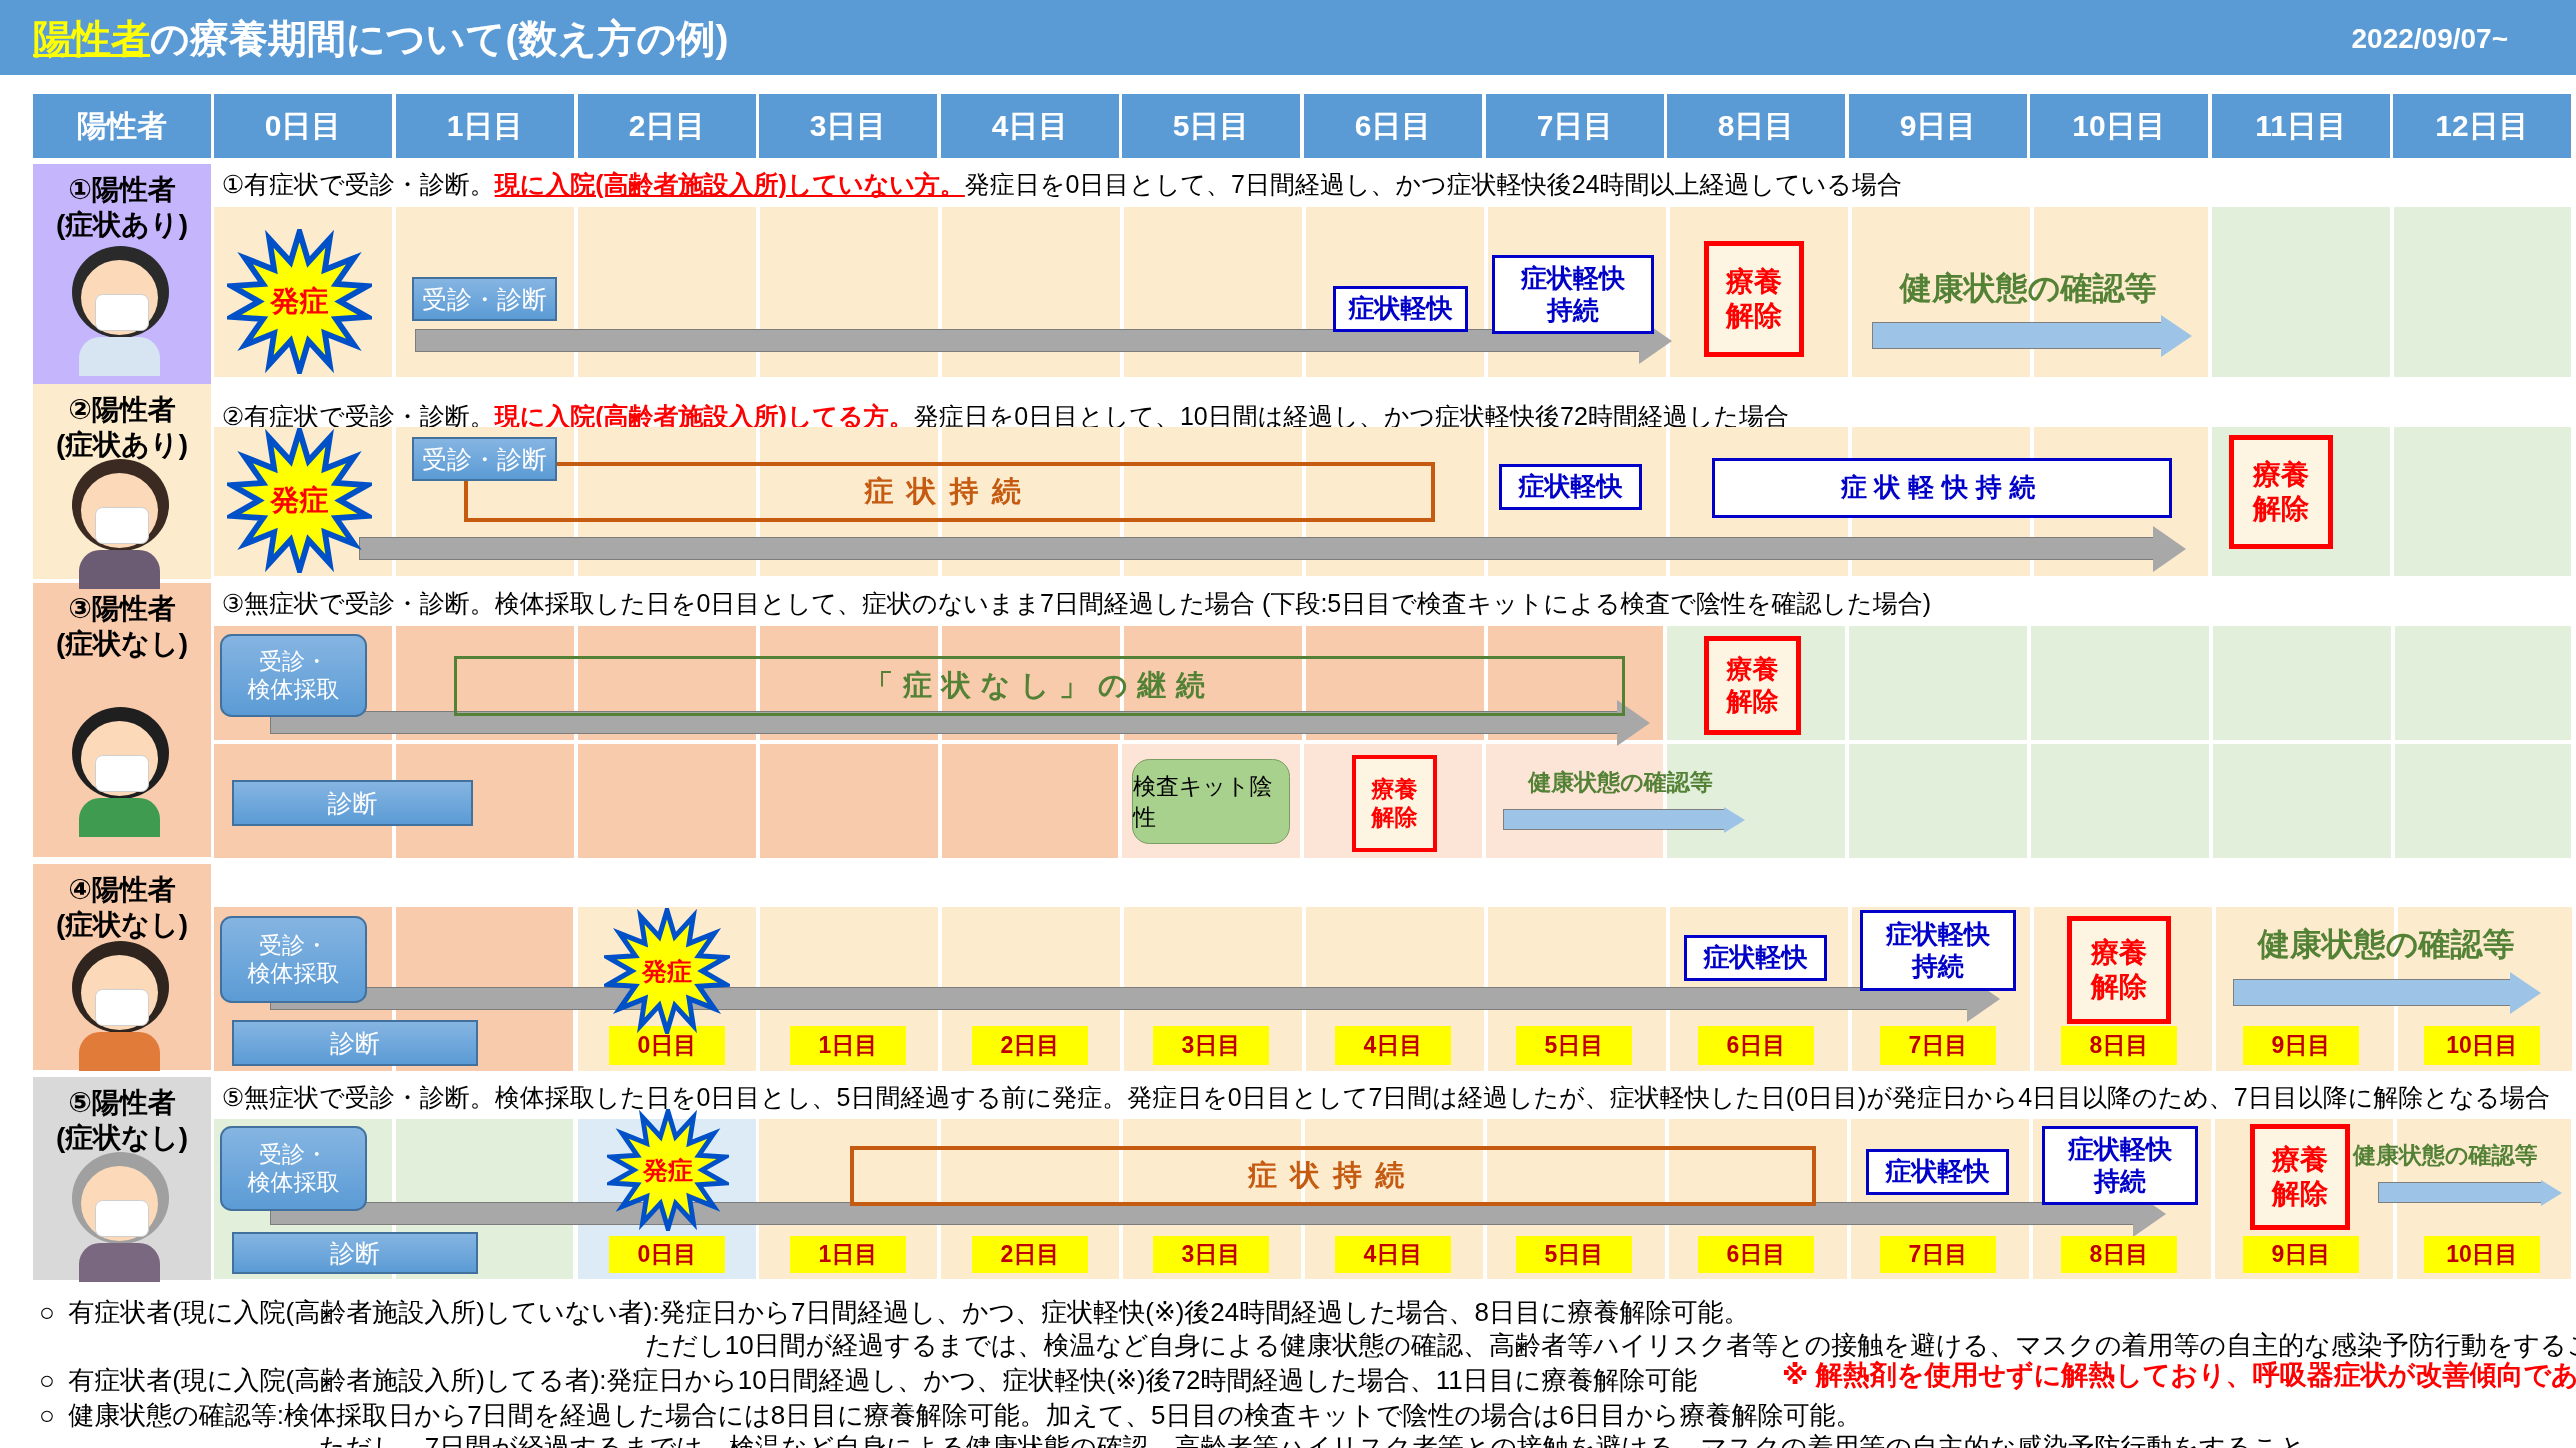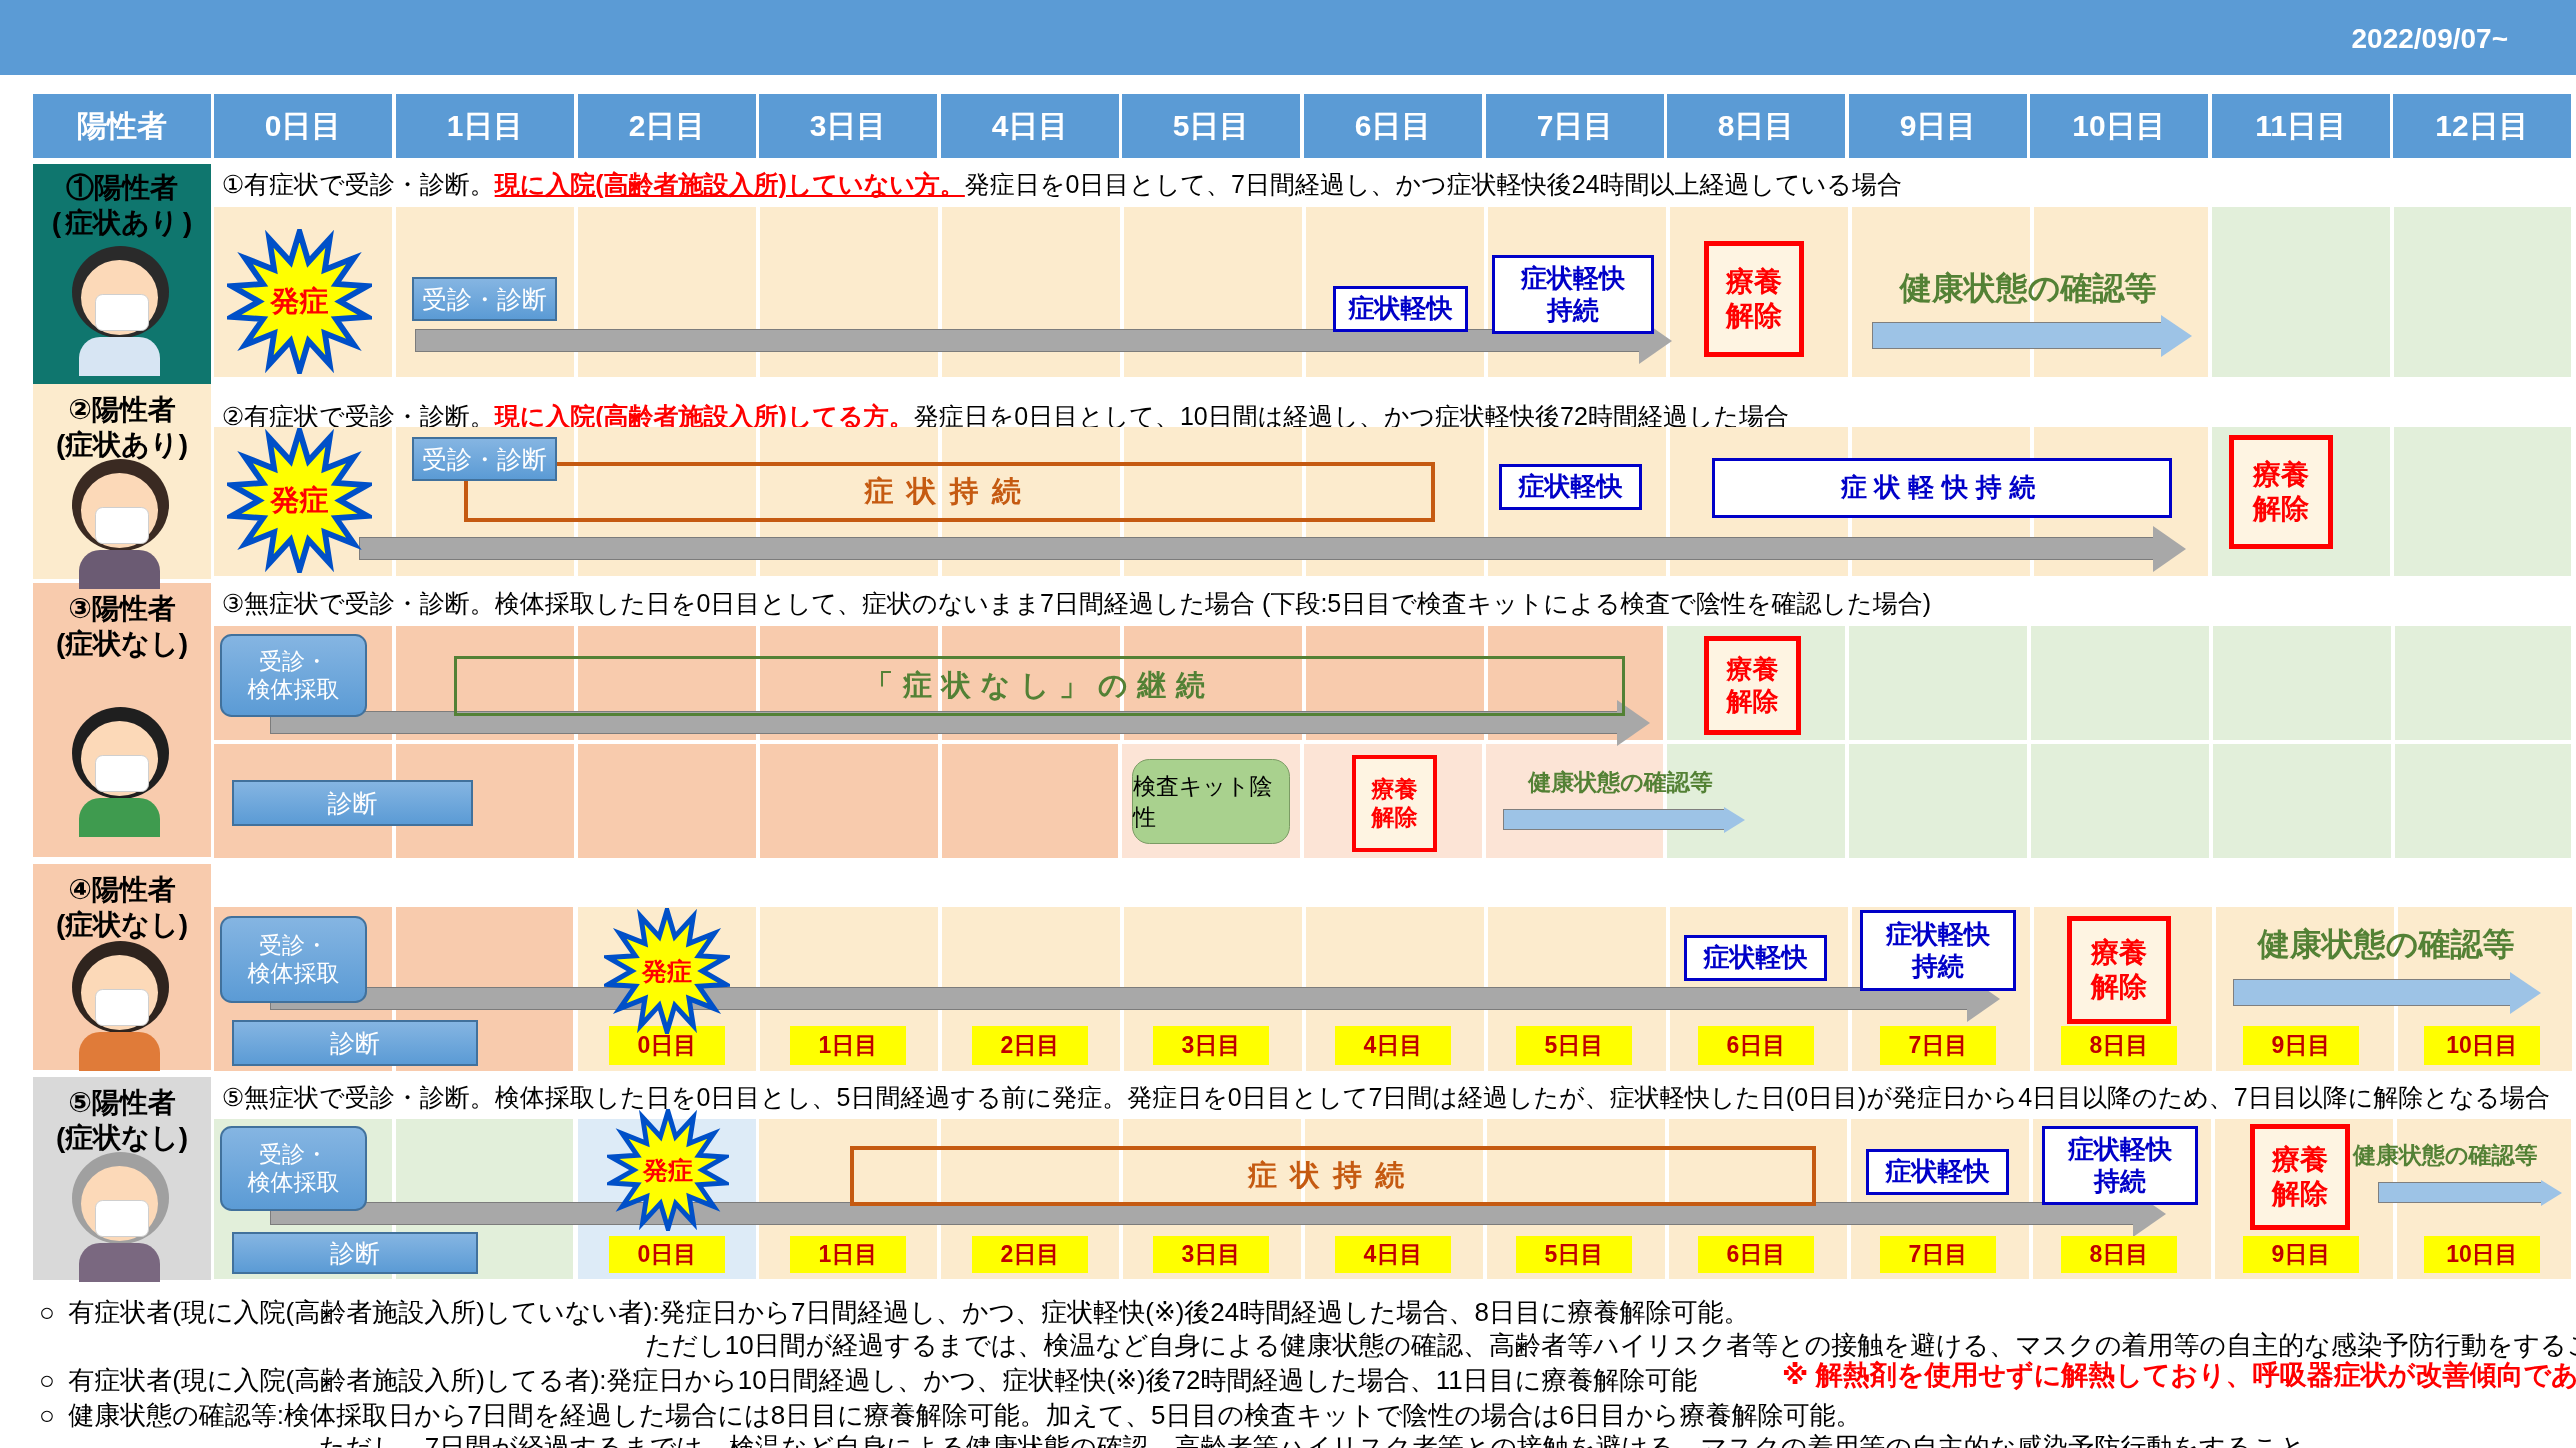--- a/index.html
+++ b/index.html
@@ -54,38 +54,41 @@
   .p-face{position:absolute;left:19.3px;top:13.5px;width:77px;height:75px;border-radius:50%;background:#FCD9B8;}
   .p-mask{position:absolute;left:33px;top:48px;width:52px;height:35px;border-radius:7.7px;background:#fff;border:1px solid #cfcfcf;}
   .p-body{position:absolute;left:17.4px;top:91px;width:81px;height:39px;border-radius:21px 21px 0 0;}
 </style>
 </head>
 <body>
 
 <div id="canvas">
 
   <div class="abs titlebar"></div>
+  <div class="abs title">
+    <span class="hl">陽性者</span><span>の療養期間について(数え方の例)</span>
+  </div>
   <div class="abs datetxt">2022/09/07~</div>
 
   <div class="abs hcell" style="left:33px;">陽性者</div>
   <div class="abs hcell" style="left:214px;">0日目</div>
   <div class="abs hcell" style="left:396px;">1日目</div>
   <div class="abs hcell" style="left:578px;">2日目</div>
   <div class="abs hcell" style="left:759px;">3日目</div>
   <div class="abs hcell" style="left:941px;">4日目</div>
   <div class="abs hcell" style="left:1122px;">5日目</div>
   <div class="abs hcell" style="left:1304px;">6日目</div>
   <div class="abs hcell" style="left:1486px;">7日目</div>
   <div class="abs hcell" style="left:1667px;">8日目</div>
   <div class="abs hcell" style="left:1849px;">9日目</div>
   <div class="abs hcell" style="left:2030px;">10日目</div>
   <div class="abs hcell" style="left:2212px;">11日目</div>
   <div class="abs hcell" style="left:2393px;">12日目</div>
 
-  <div class="abs rlabel" style="top:164px;height:256px;background:#0f766e;font-family:Liberation Mono, monospace;">
+  <div class="abs rlabel" style="top:164px;height:256px;background:#c4b5fd;">
     <span>①陽性者</span><br>
     <span>(症状あり)</span>
     <div class="abs person" style="left:29px;top:82px;">
       <div class="p-hair" style="background:#2A2A2A;"></div>
       <div class="p-face"></div>
       <div class="p-mask"></div>
       <div class="p-body" style="background:#D7E5F3;"></div>
     </div>
   </div>
   <div class="abs desc" style="top:164px;">

